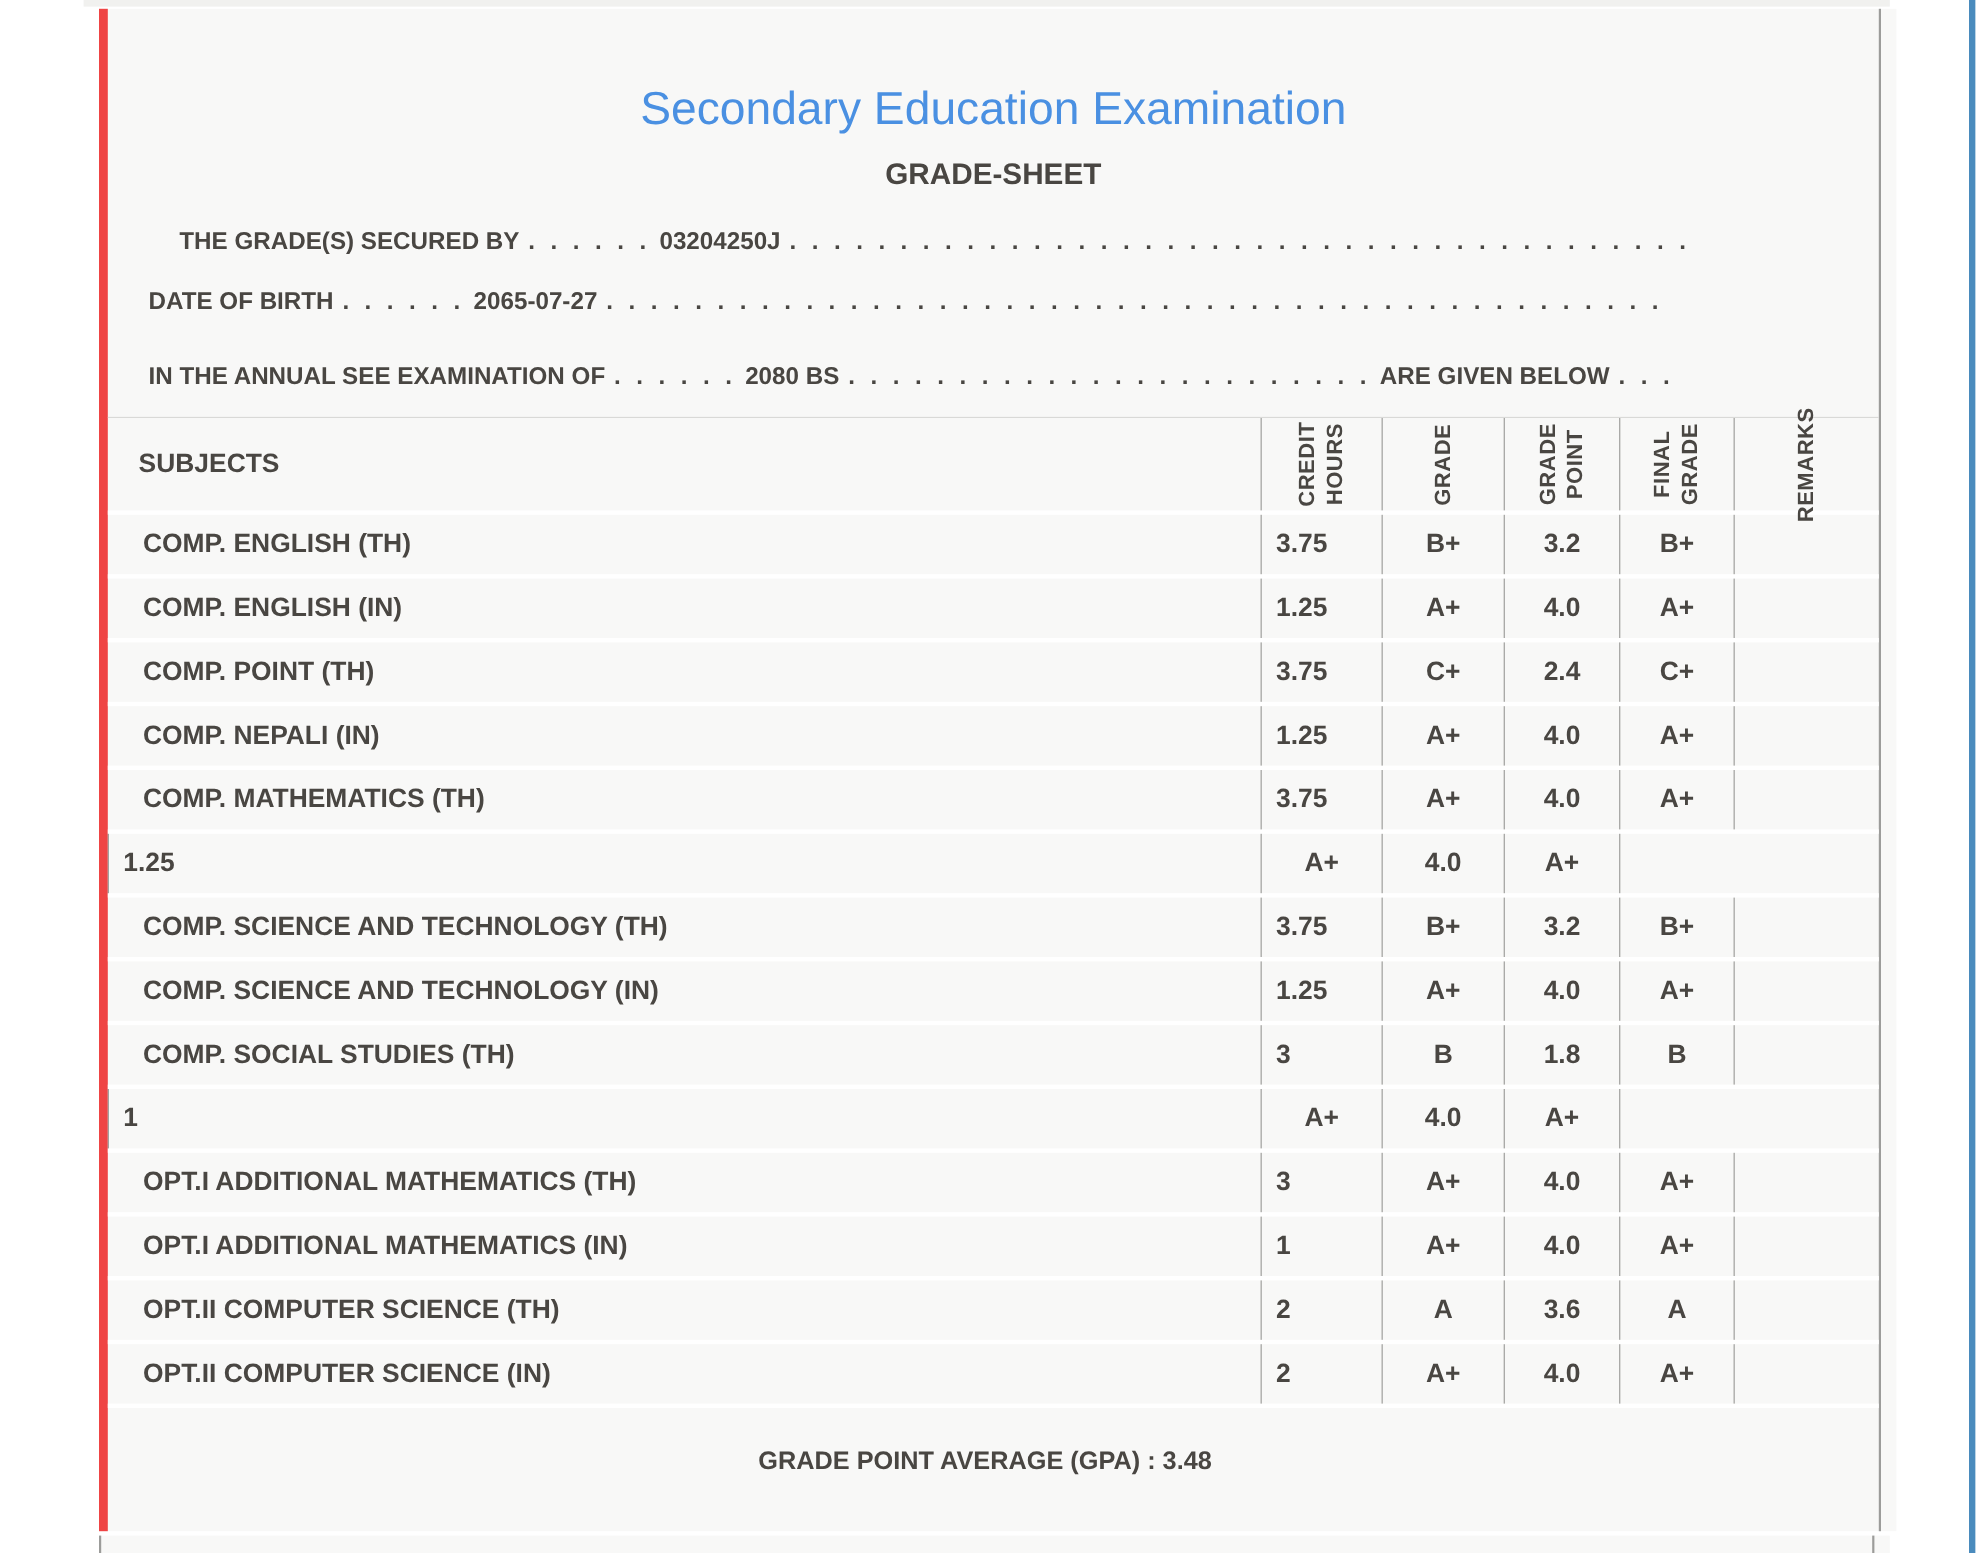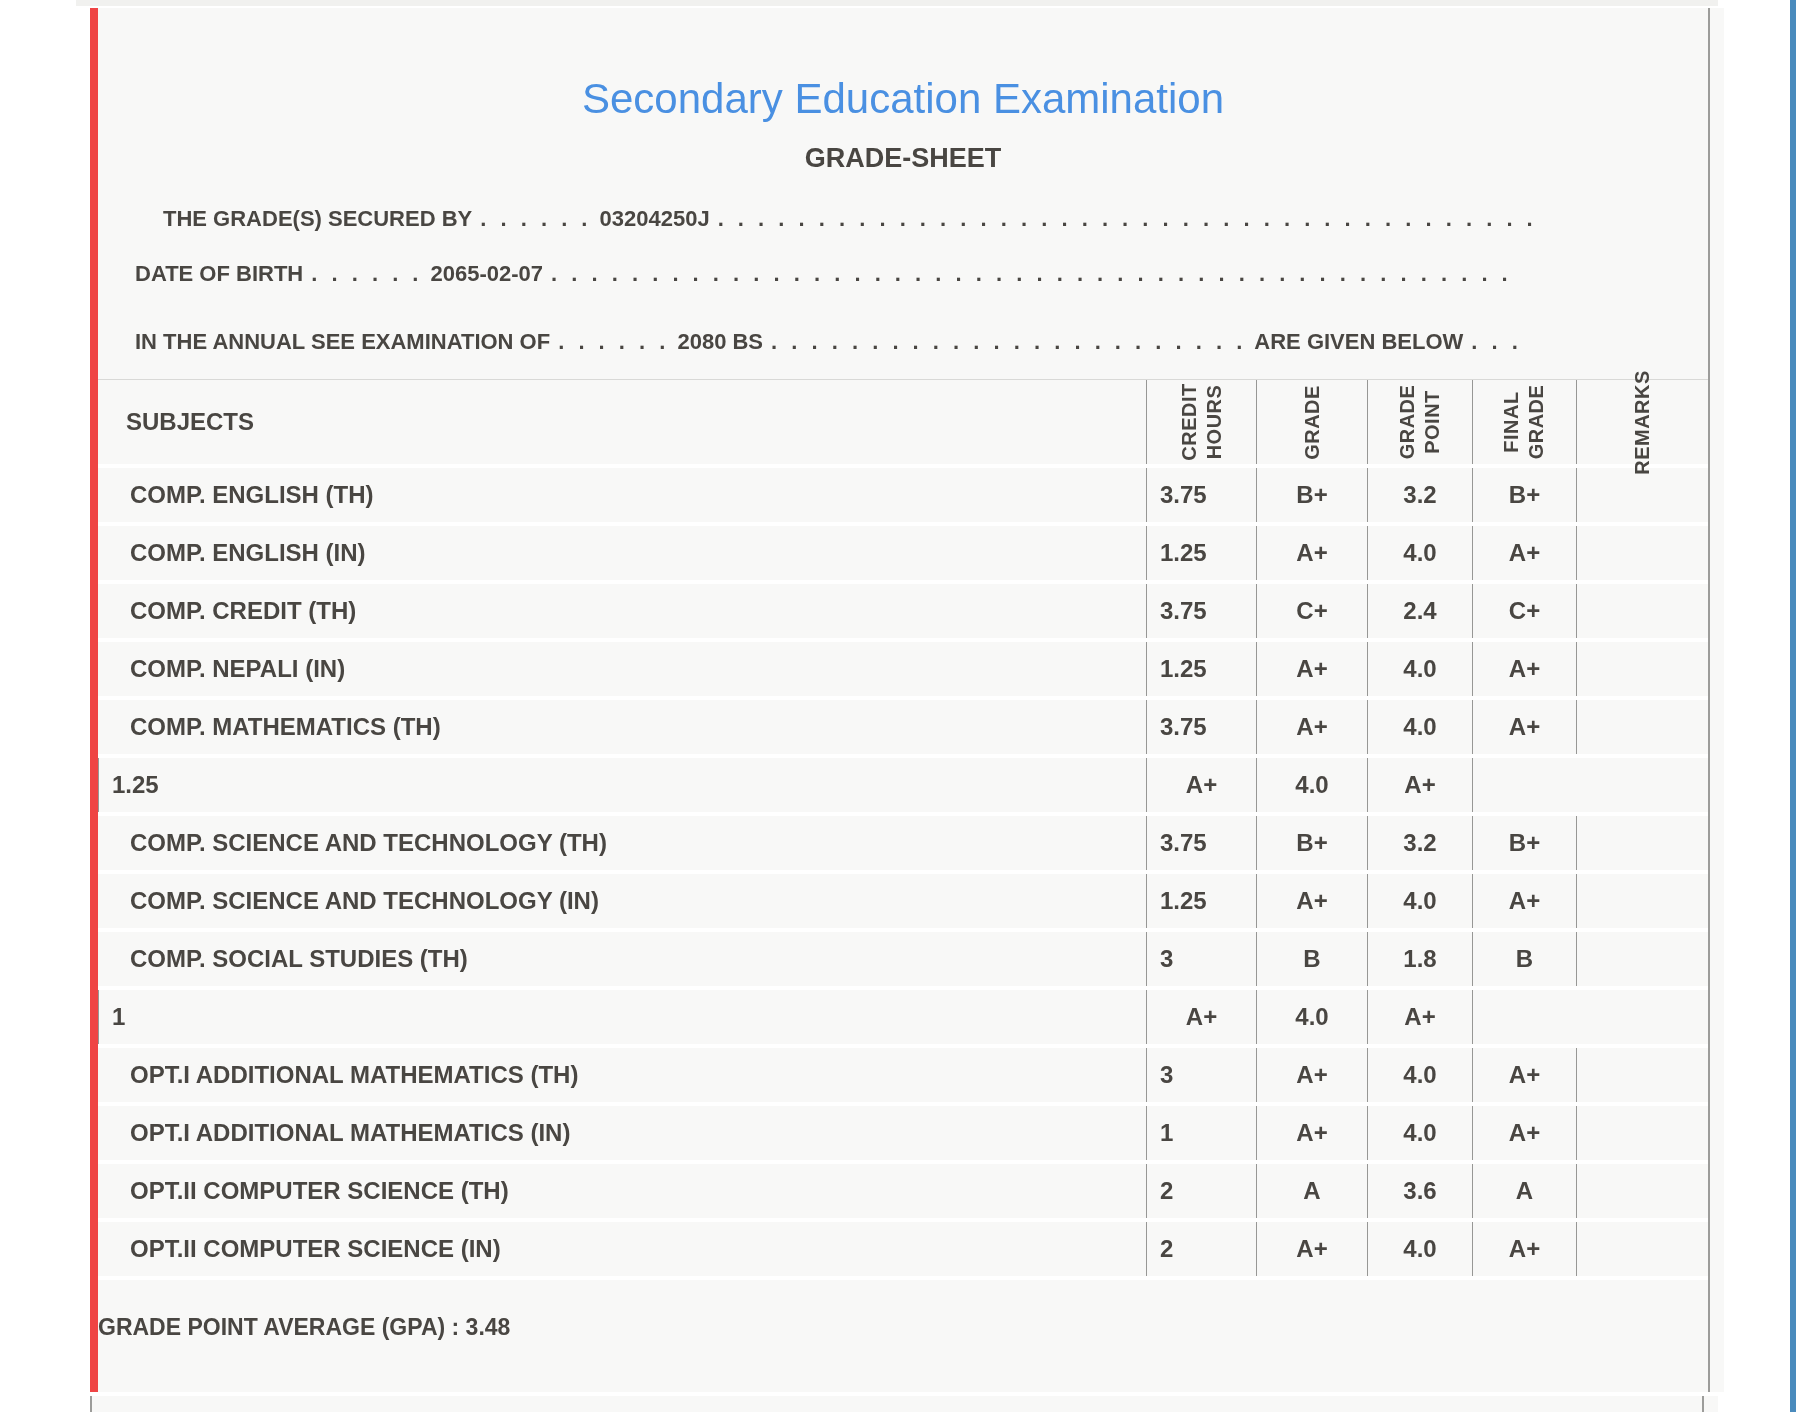--- a/index.html
+++ b/index.html
@@ -73,21 +73,21 @@
     transform: rotate(-90deg);
     white-space: pre-line;
     text-align: center;
     font-size: 20px; font-weight: 700; line-height: 1.25;
     letter-spacing: 0.5px;
   }
 
   .gpa-line {
     position: absolute; top: 1304px; left: 0; width: 1610px;
     box-sizing: border-box; padding-right: 15px;
-    text-align: left; font-size: 23px; font-weight: 700; line-height: 30px;
+    text-align: center; font-size: 23px; font-weight: 700; line-height: 30px;
   }
 
   .bottom-sliver {
     position: absolute; left: 90px; top: 1396px; width: 1626px; height: 16px;
     background: #f8f8f7; border-left: 2px solid #9c9c9a;
   }
   .bottom-sliver .card-inner { border-right: 2px solid #9c9c9a; }
 
   .scrollbar {
     position: absolute; right: 0; top: 0; width: 6px; height: 1412px;
@@ -102,21 +102,21 @@
   <div class="top-strip"></div>
 
   <div class="card">
     <div class="card-inner">
 
       <h1 class="title" style="color: rgb(74, 144, 226);">Secondary Education Examination</h1>
       <div class="subtitle">GRADE-SHEET</div>
 
       <p class="info-line info-line-1"><span>THE GRADE(S) SECURED BY</span><span class="dots">. . . . . .</span><span>03204250J</span><span class="dots">. . . . . . . . . . . . . . . . . . . . . . . . . . . . . . . . . . . . . . . . .</span></p>
 
-      <p class="info-line info-line-2"><span>DATE OF BIRTH</span><span class="dots">. . . . . .</span><span>2065-02-07</span><span class="dots">. . . . . . . . . . . . . . . . . . . . . . . . . . . . . . . . . . . . . . . . . . . . . . . .</span></p>
+      <p class="info-line info-line-2"><span>DATE OF BIRTH</span><span class="dots">. . . . . .</span><span>2065-07-27</span><span class="dots">. . . . . . . . . . . . . . . . . . . . . . . . . . . . . . . . . . . . . . . . . . . . . . . .</span></p>
 
       <p class="info-line info-line-3"><span>IN THE ANNUAL SEE EXAMINATION OF</span><span class="dots">. . . . . .</span><span>2080 BS</span><span class="dots">. . . . . . . . . . . . . . . . . . . . . . . .</span><span>ARE GIVEN BELOW</span><span class="dots">. . .</span></p>
 
       <div class="grade-table">
         <div class="thead">
           <div class="hcell h-subject">SUBJECTS</div>
           <div class="hcell sep cell">
               <span class="vtext">CREDIT
 HOURS</span>
             </div>
@@ -148,21 +148,21 @@
   <div class="trow">
     <div class="cell c-subject">COMP. ENGLISH (IN)</div>
     <div class="cell sep c-credit">1.25</div>
     <div class="cell sep c-center">A+</div>
     <div class="cell sep c-center">4.0</div>
     <div class="cell sep c-center">A+</div>
     <div class="cell sep c-center"></div>
   </div>
 
   <div class="trow">
-    <div class="cell c-subject">COMP. CREDIT (TH)</div>
+    <div class="cell c-subject">COMP. POINT (TH)</div>
     <div class="cell sep c-credit">3.75</div>
     <div class="cell sep c-center">C+</div>
     <div class="cell sep c-center">2.4</div>
     <div class="cell sep c-center">C+</div>
     <div class="cell sep c-center"></div>
   </div>
 
   <div class="trow">
     <div class="cell c-subject">COMP. NEPALI (IN)</div>
     <div class="cell sep c-credit">1.25</div>

